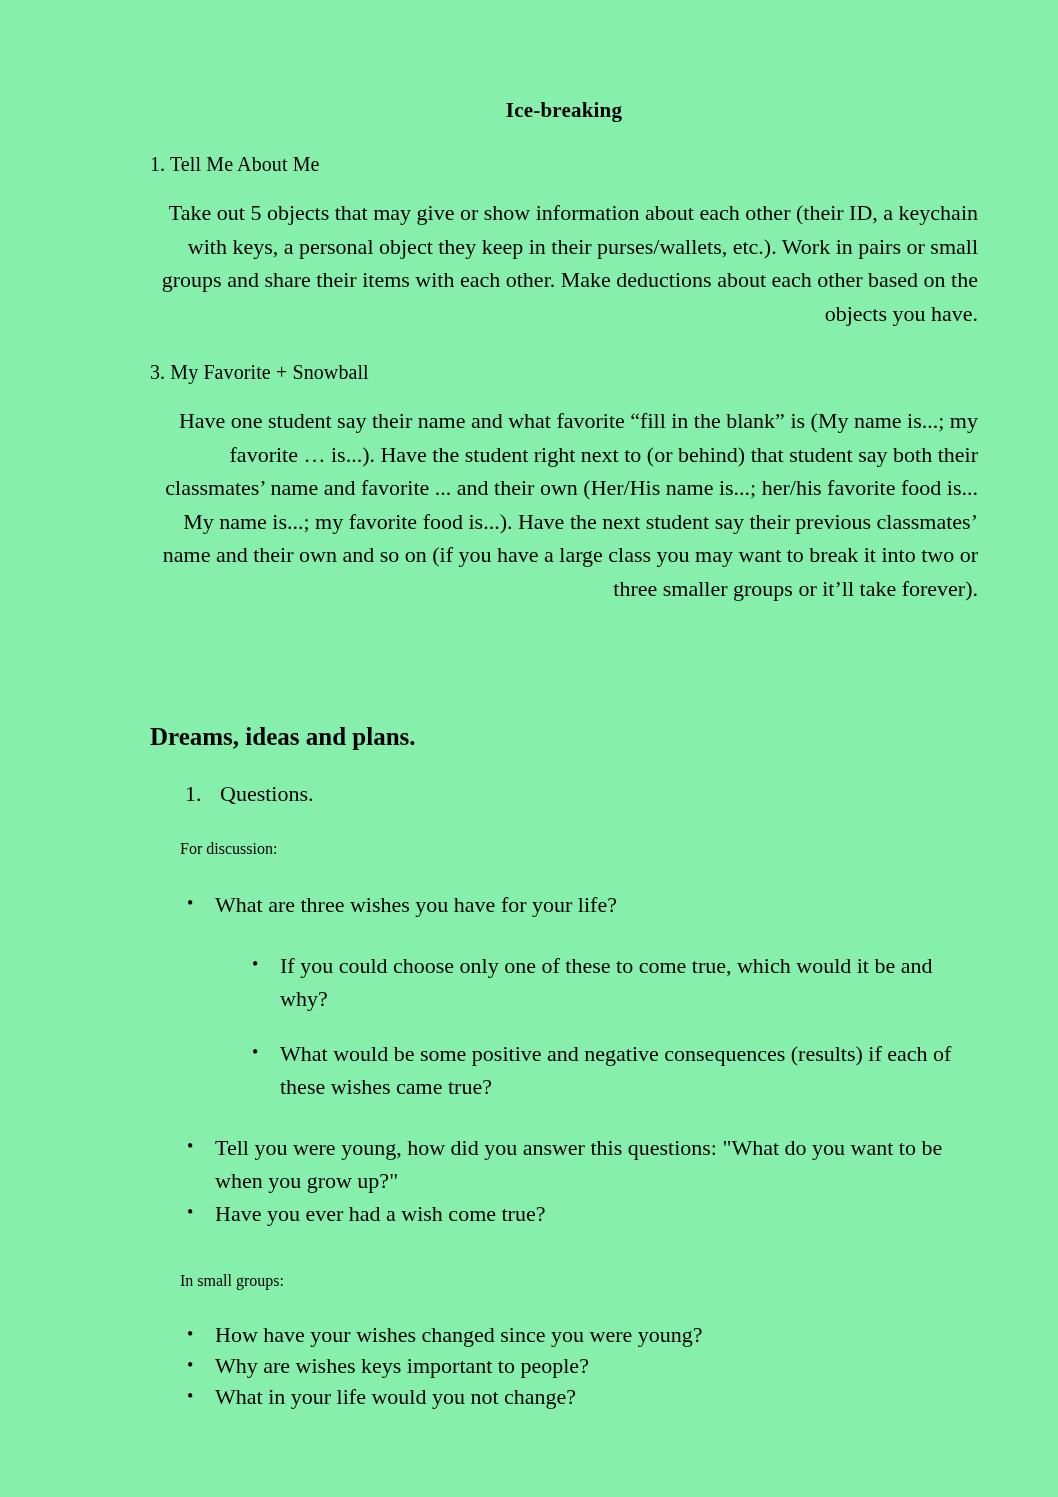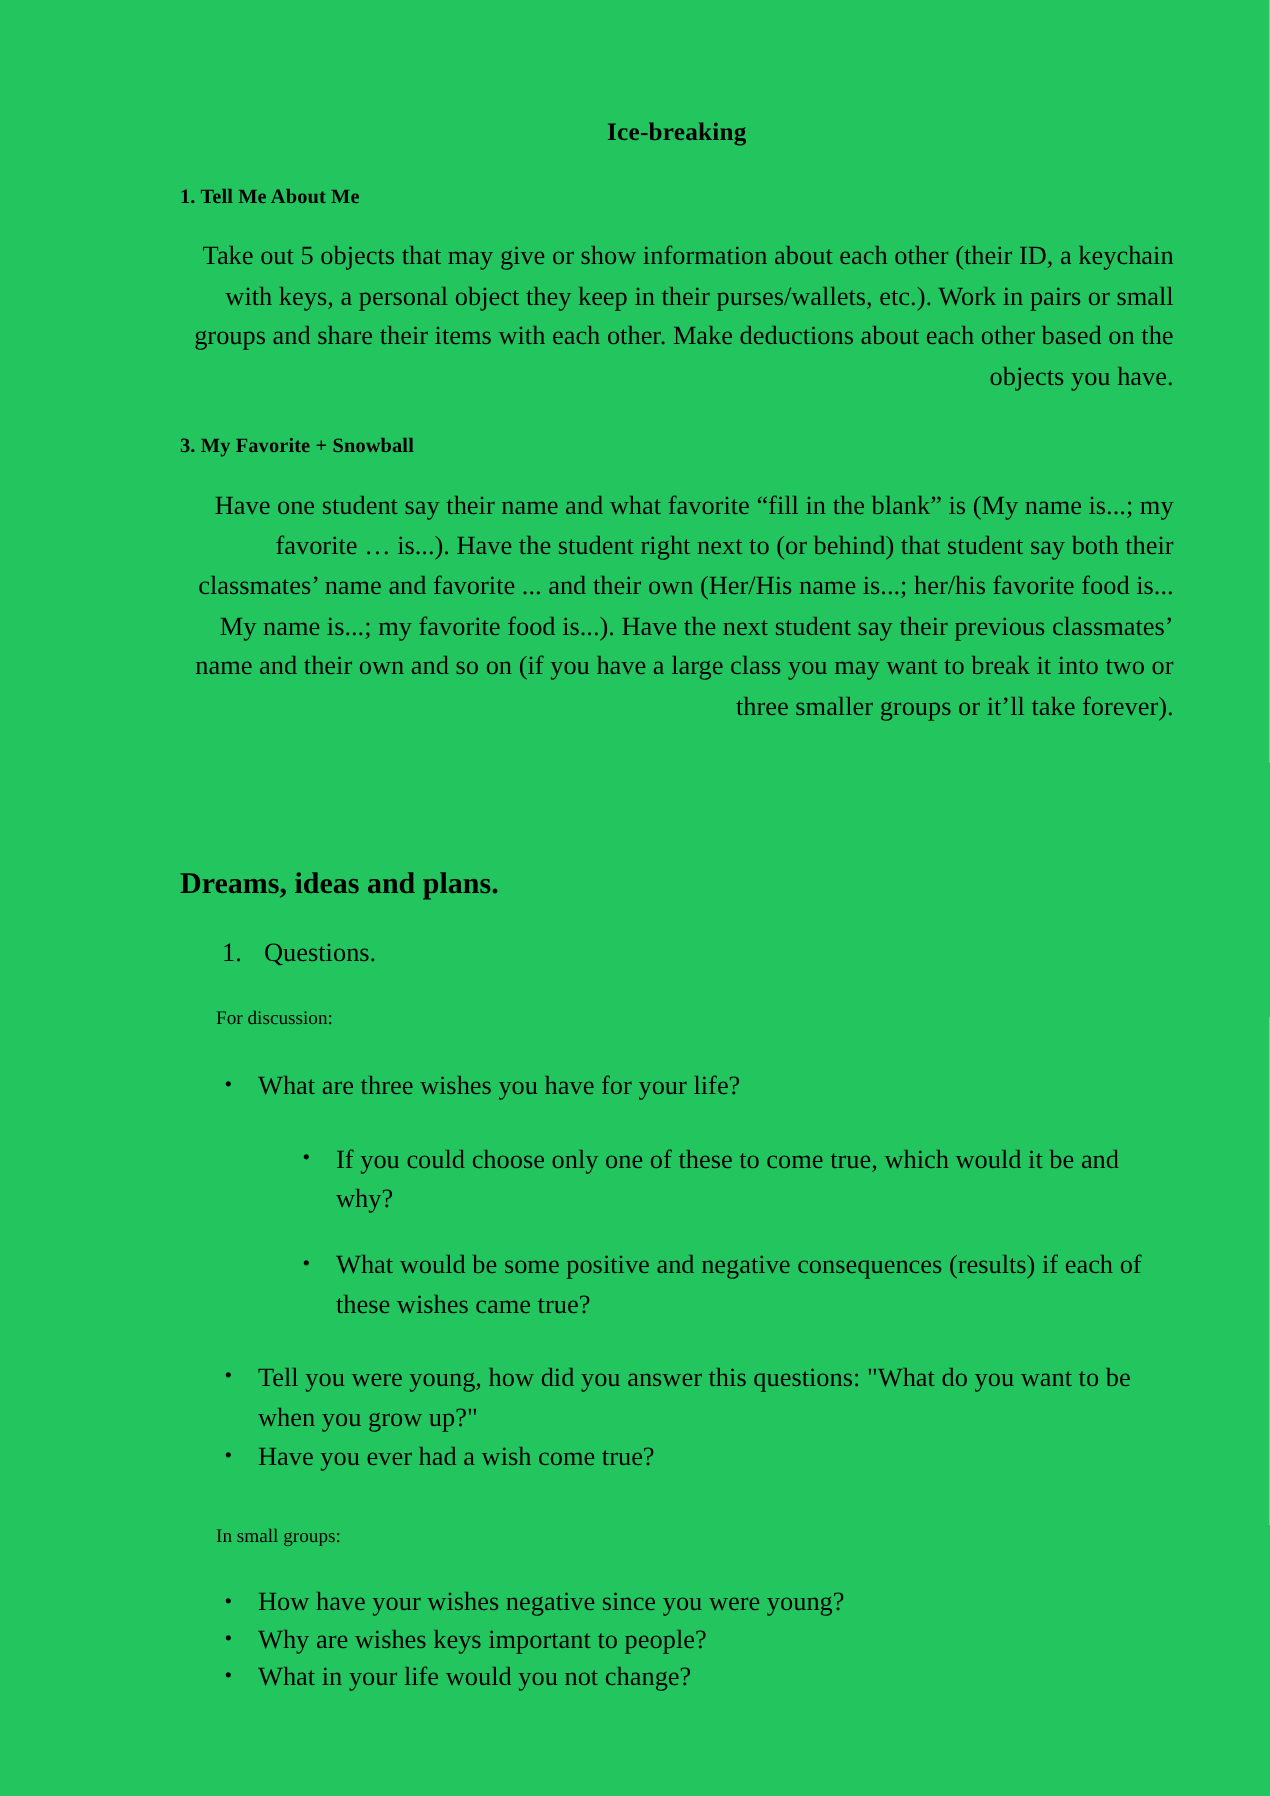--- a/index.html
+++ b/index.html
@@ -14,43 +14,43 @@
     font-family: "Liberation Serif", "DejaVu Serif", serif;
     color: #000000;
     overflow: hidden;
   }
 
   .page {
     position: absolute;
     left: 0; top: 0;
     width: 1058px;
     height: 1497px;
-    background: #22c55e;
+    background: #86efac;
   }
 
   .content {
     position: absolute;
     left: 150px;
     top: 96px;
     width: 828px;
   }
 
   
   .doc-title {
     font-size: 21px;
     font-weight: bold;
     text-align: center;
     line-height: 28px;
     margin: 0 0 26px 0;
     letter-spacing: 0.2px;
   }
 
   .section-heading {
-    font-size: 17px;
-    font-weight: bold;
+    font-size: 20px;
+    font-weight: normal;
     line-height: 28px;
     margin: 0 0 18px 0;
     letter-spacing: 0.1px;
   }
 
   .big-heading {
     font-size: 25px;
     font-weight: bold;
     line-height: 32px;
     margin: 0 0 24px 0;
@@ -207,21 +207,21 @@
 
     <div class="sp-34"></div>
 
     <p class="lead-in">In small groups:</p>
 
     <div class="sp-22"></div>
 
     <ul class="bullets">
       <li>
         <span class="dot">•</span>
-        <span>How have your wishes negative since you were young?</span>
+        <span>How have your wishes changed since you were young?</span>
       </li>
       <li>
         <span class="dot">•</span>
         <span>Why are wishes keys important to people?</span>
       </li>
       <li>
         <span class="dot">•</span>
         <span>What in your life would you not change?</span>
       </li>
     </ul>

